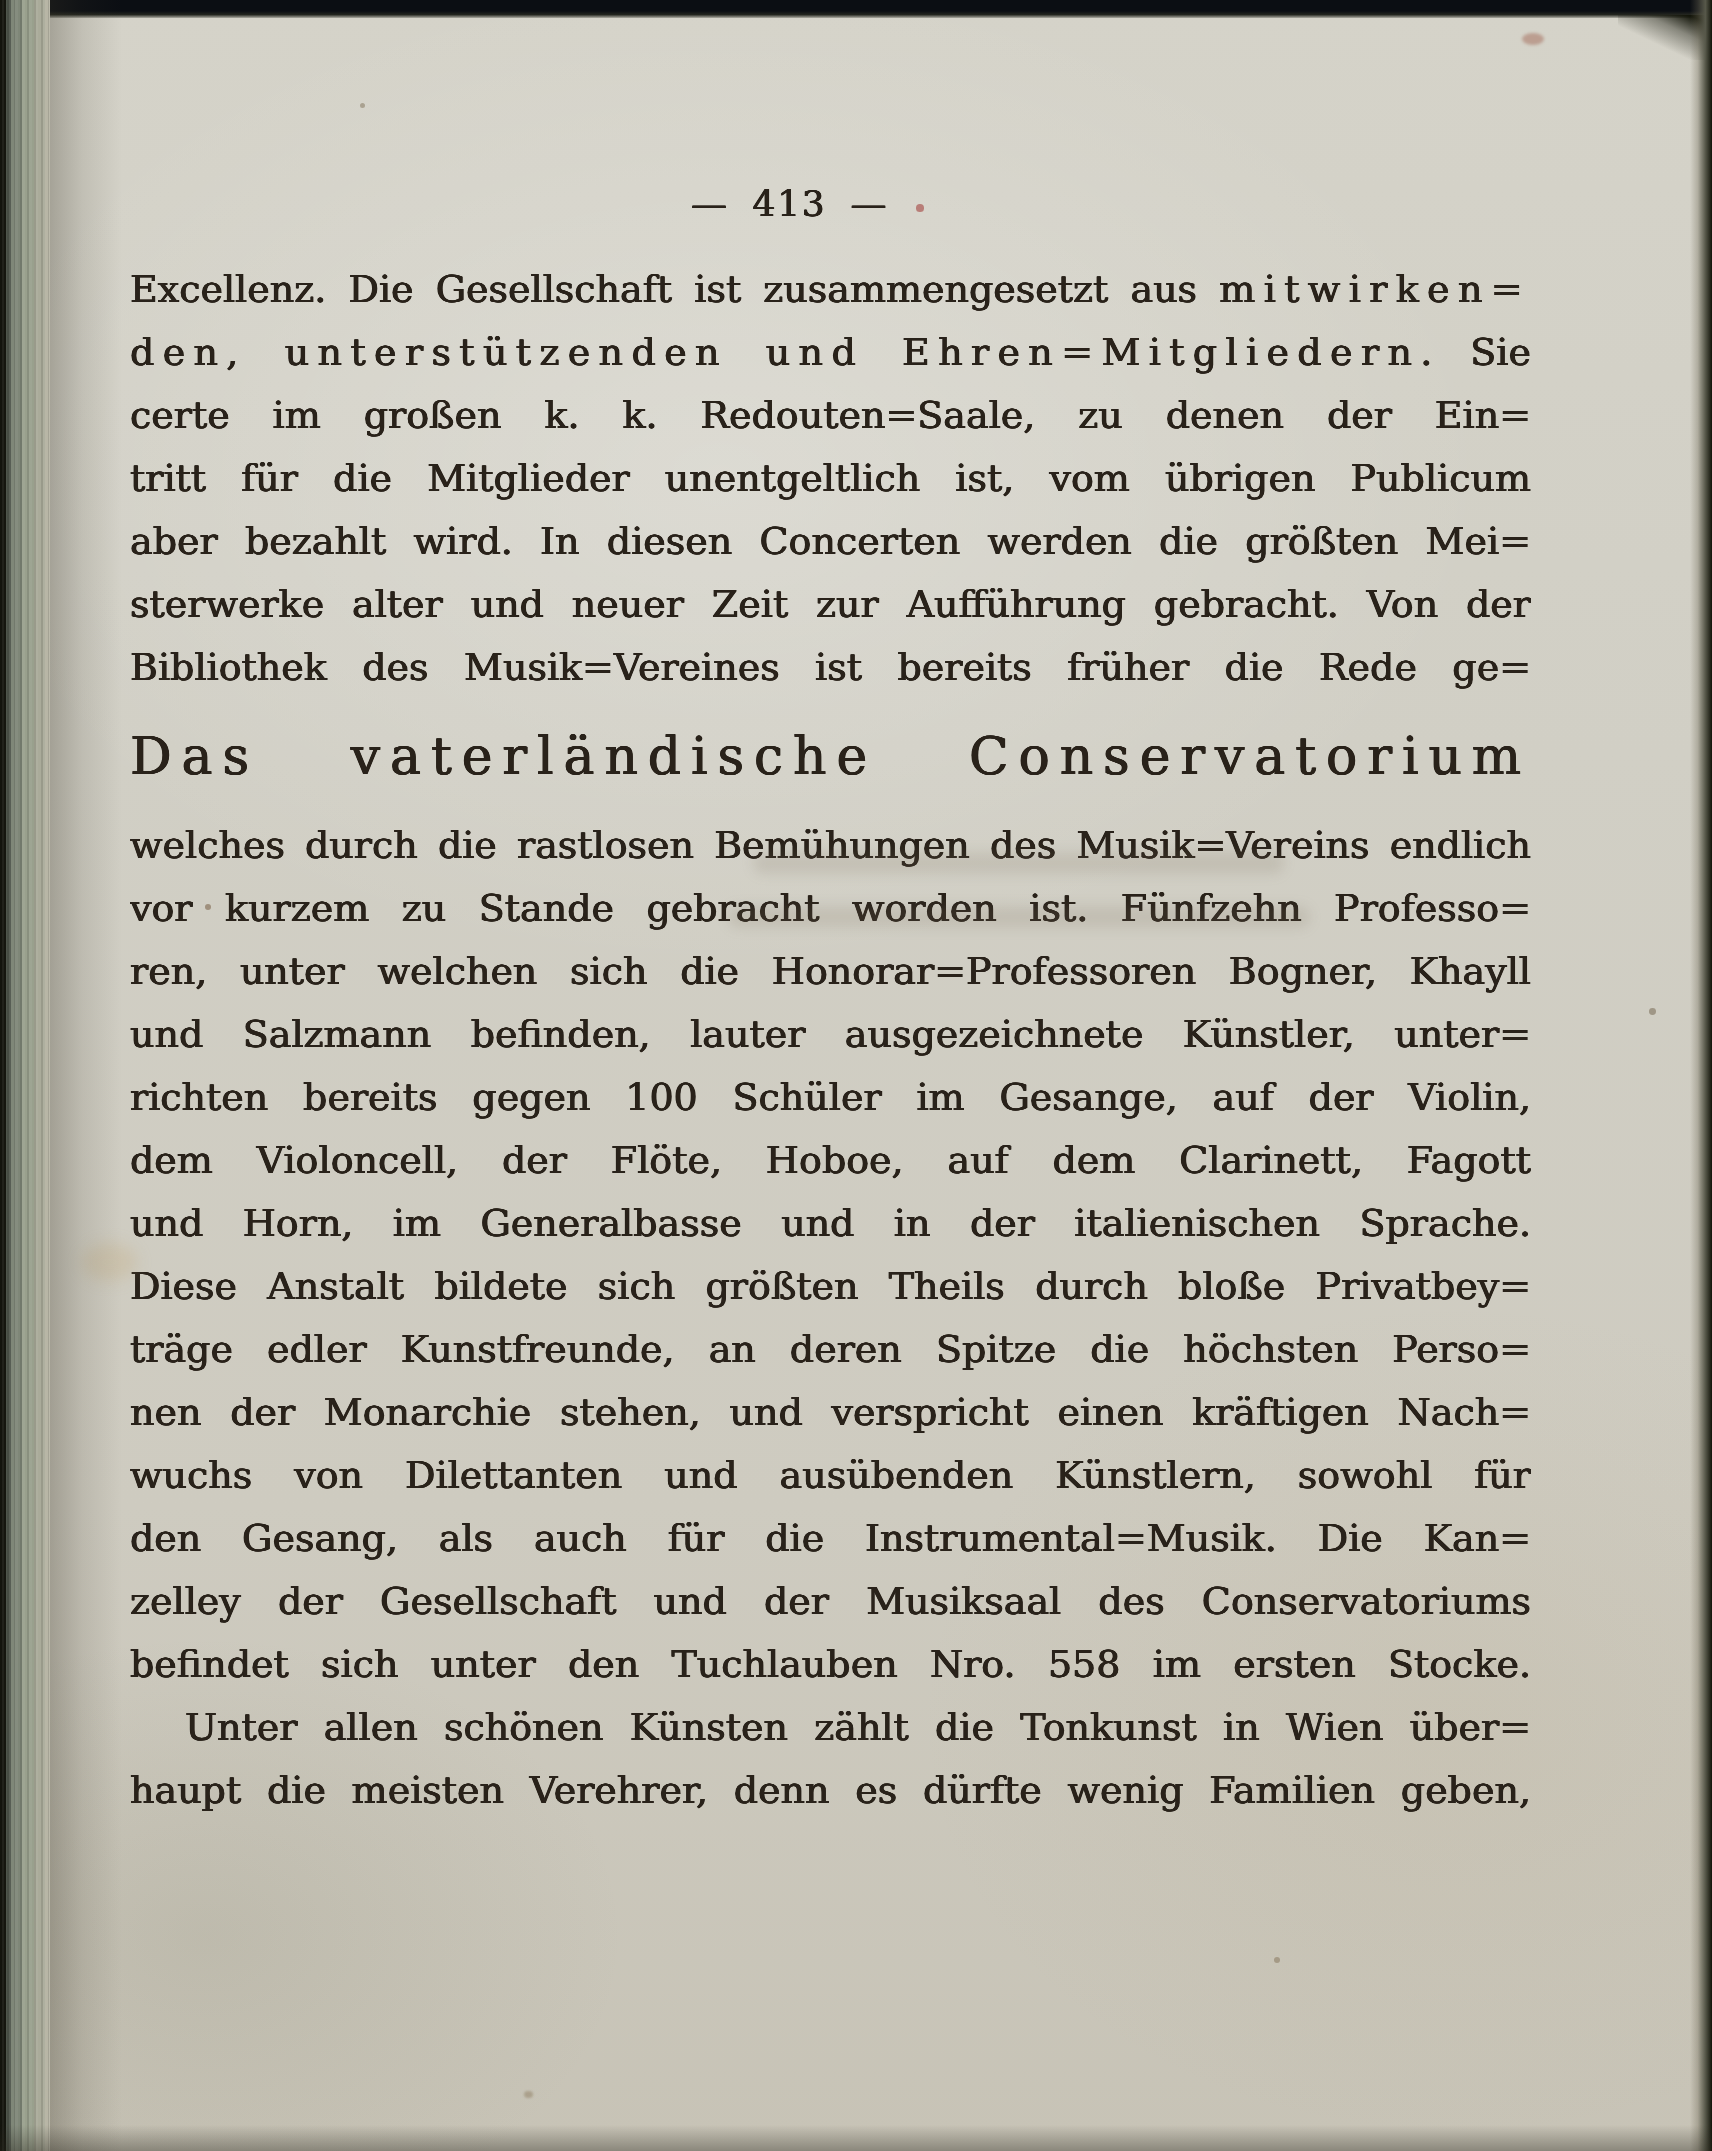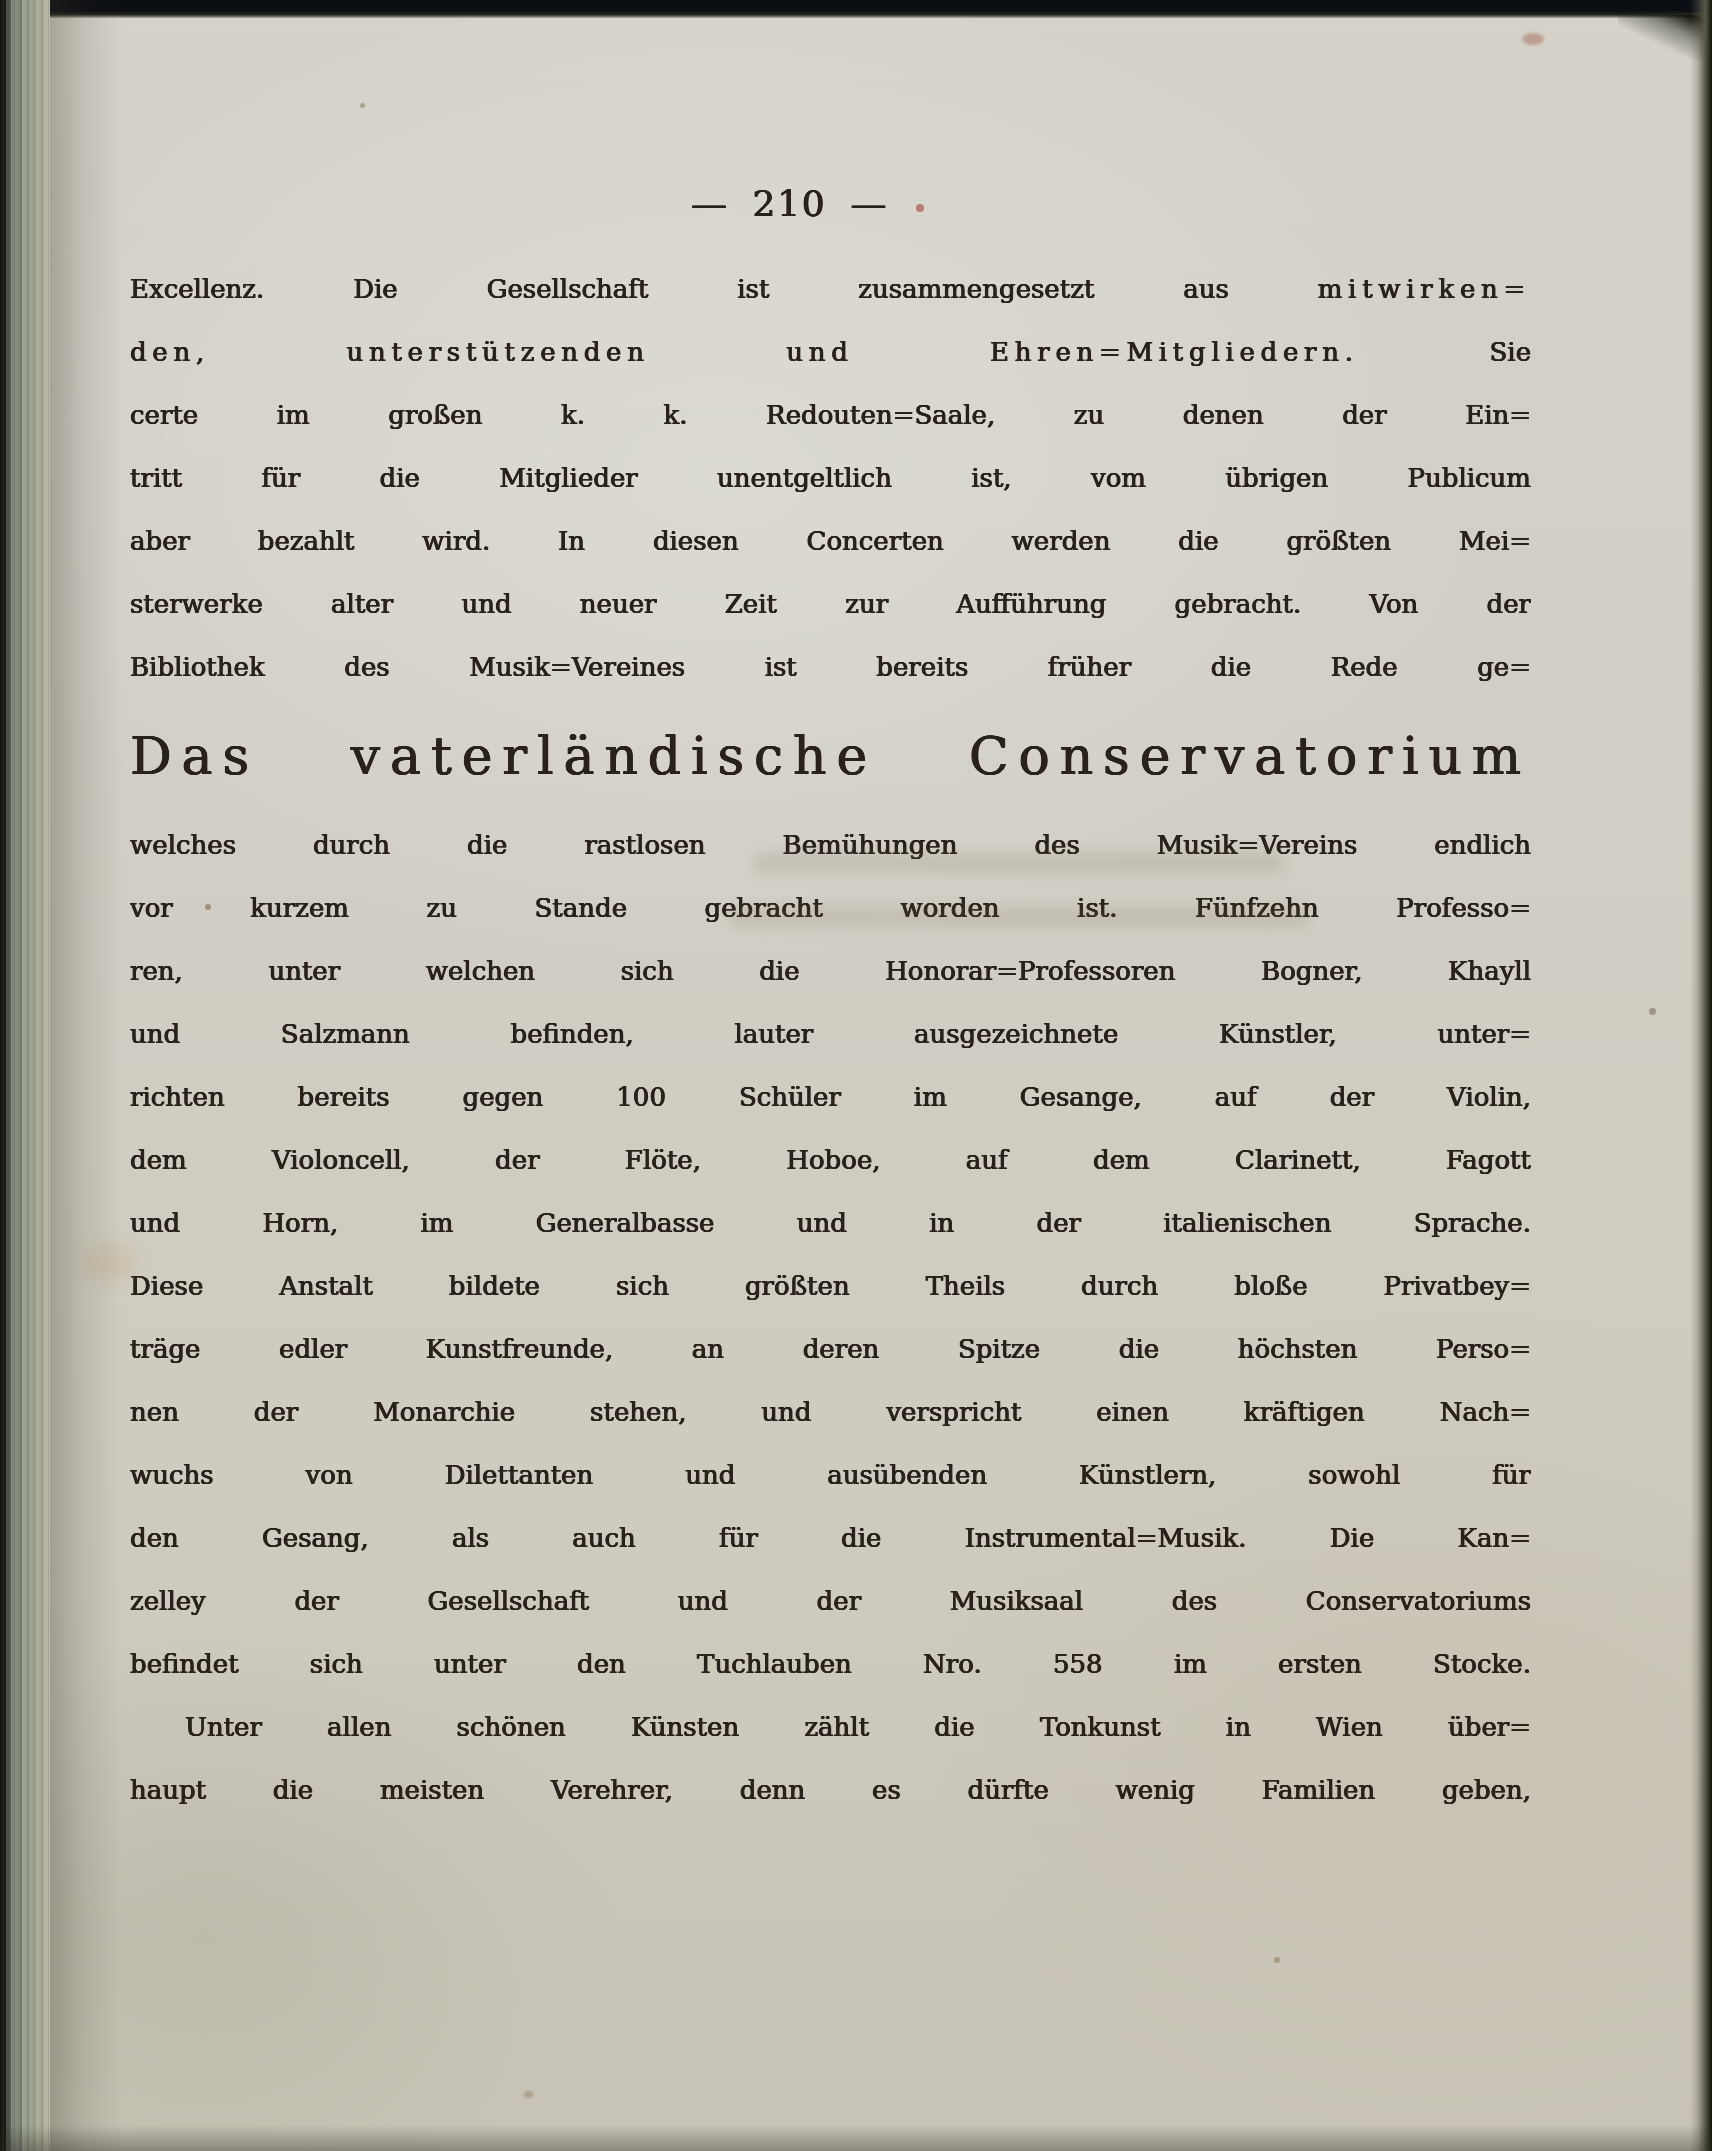--- a/index.html
+++ b/index.html
@@ -68,21 +68,21 @@
     line-height: 51px;
     transform: translateX(-41px);
     letter-spacing: 1.7px;
   }
   .page-number-row .dash { padding: 0 24px; }
   .para { margin: 0; }
   .para-1 { margin-top: 29px; }
   .line {
     height: 63px;
     line-height: 63px;
-    font-size: 26px;
+    font-size: 38px;
     text-align: justify;
     text-align-last: justify;
     overflow: hidden;
   }
   .line.no-just { text-align-last: left; }
   .line.indent { text-indent: 55px; }
   .gesperrt { letter-spacing: 0.22em; }
   .heading-row {
     margin-top: 24px;
     height: 67px;
@@ -96,21 +96,21 @@
   .para-2 { margin-top: 24px; }
 </style>
 </head>
 <body>
 
 <div class="scan">
 
   <div class="page-content ink">
 
     <div class="page-number-row">
-      <span class="dash">—</span><span>210</span><span class="dash">—</span>
+      <span class="dash">—</span><span>413</span><span class="dash">—</span>
     </div>
 
     <div class="para para-1">
       <div class="line">
         <span>Excellenz. Die Gesellschaft ist zusammengesetzt aus</span>
         <span class="gesperrt">mitwirken=</span>
       </div>
       <div class="line">
         <span class="gesperrt">den, unterstützenden und Ehren=Mitgliedern.</span>
         <span>Sie</span>

